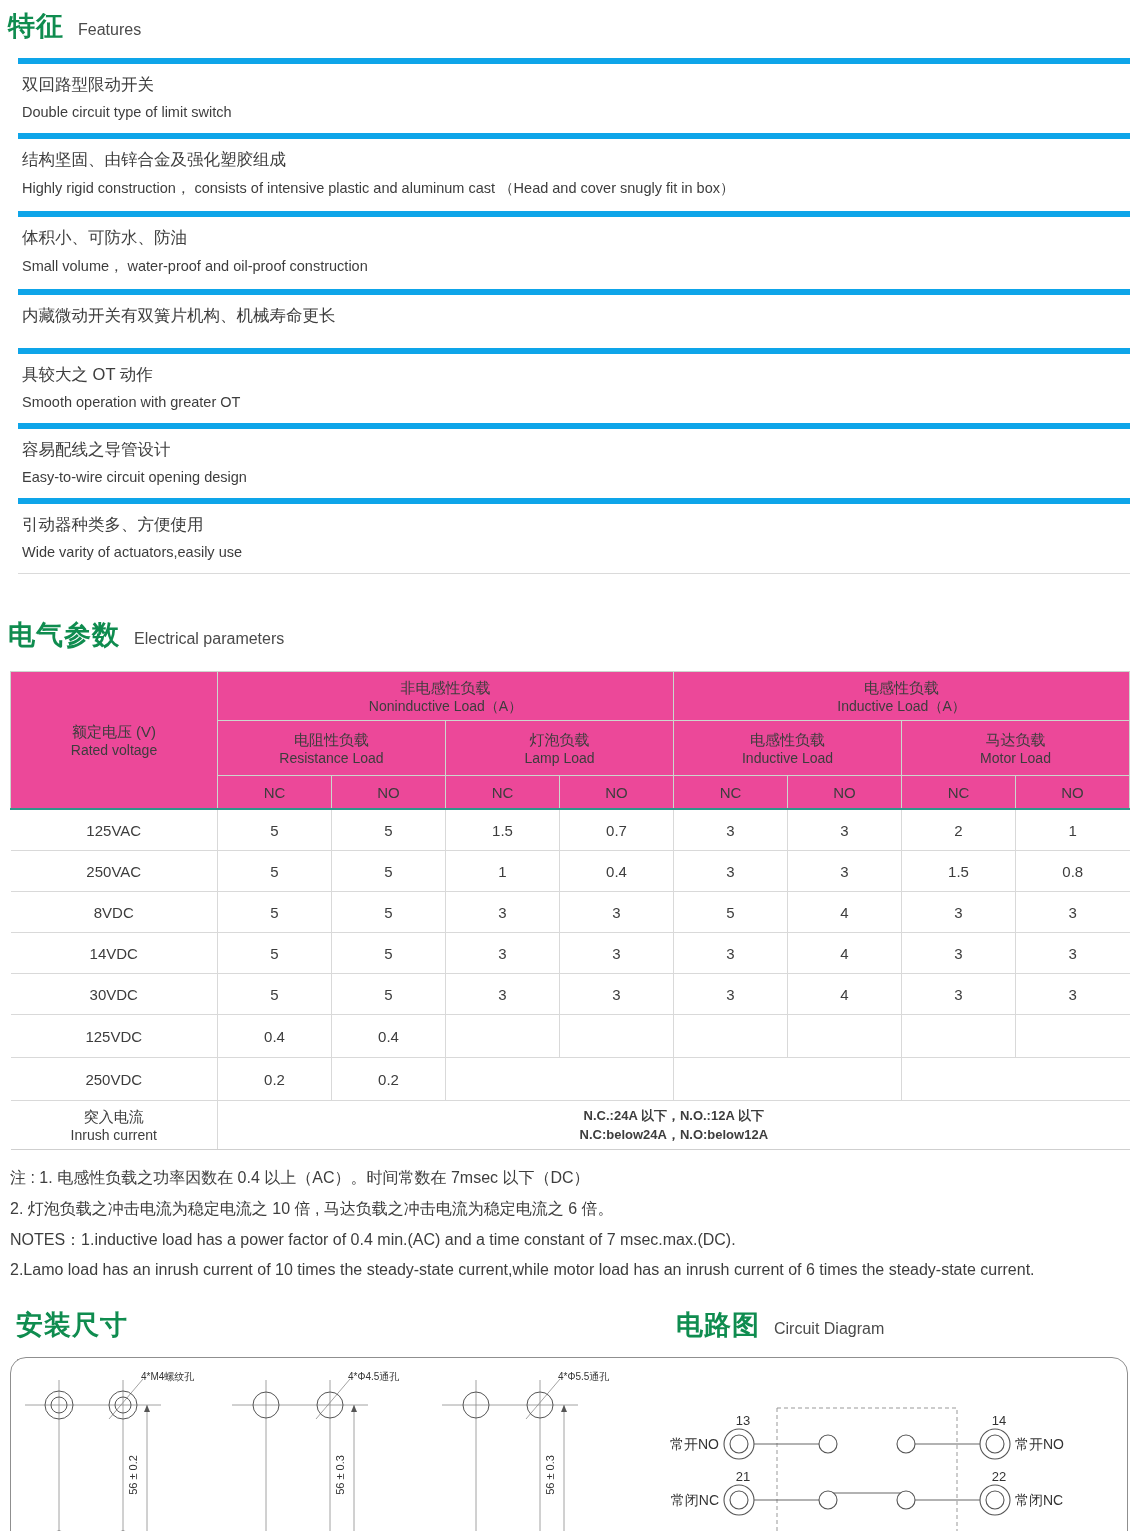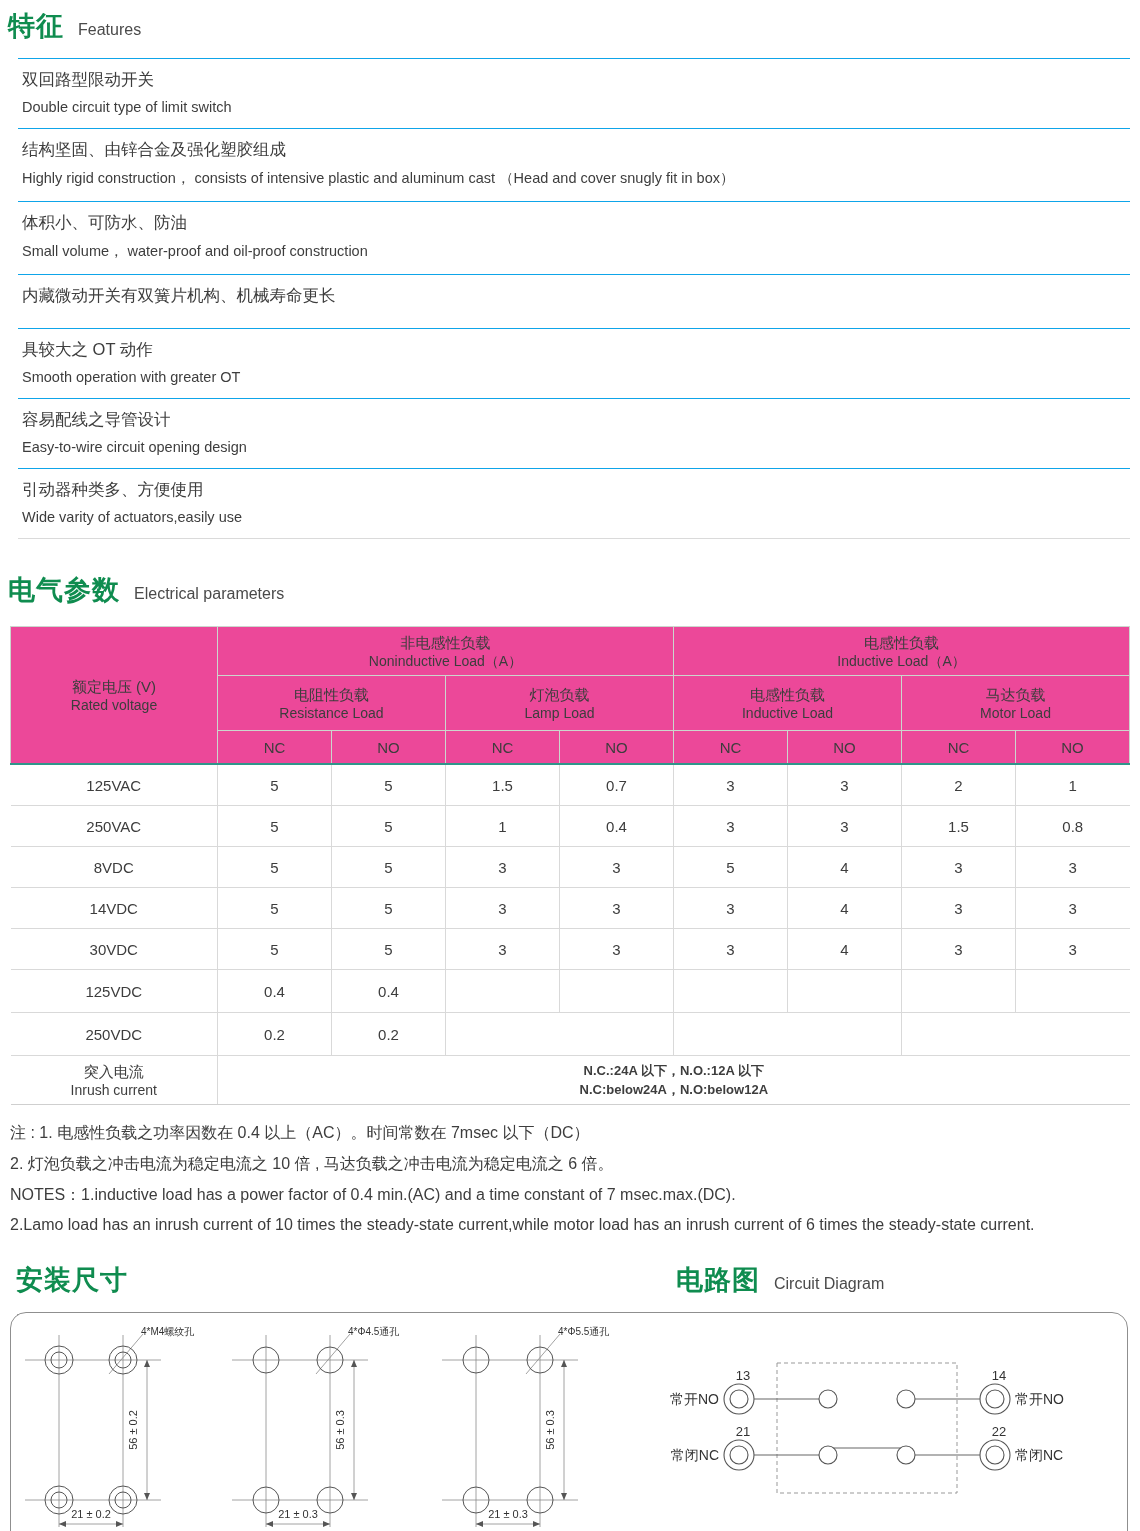--- a/index.html
+++ b/index.html
@@ -3,26 +3,26 @@
 <meta charset="utf-8">
 <style>
   html,body{margin:0;padding:0;background:#fff;}
   body{width:1140px;font-family:"Liberation Sans","DejaVu Sans",sans-serif;color:#3d3d3d;}
   .sec-head{display:flex;align-items:baseline;gap:14px;margin:0 0 0 8px;}
   .sec-head .zh{font-size:27px;font-weight:bold;color:#0f8c4f;letter-spacing:1px;}
   .sec-head .en{font-size:16px;color:#4a4a4a;}
   
   .features{padding-top:8px;}
   .features-list{margin:14px 0 0 18px;width:1112px;}
-  .feat{border-top:1px solid #0ea5e9;padding:10px 0 13px 4px;}
+  .feat{border-top:6px solid #0ea5e9;padding:10px 0 13px 4px;}
   .feat.last{border-bottom:1px solid #dadada;}
   .feat .fzh{font-size:16.5px;margin-bottom:8px;}
   .feat .fen{font-size:14.5px;}
   
-  .elec-head{margin-top:33px;}
+  .elec-head{margin-top:43px;}
   table.etable{border-collapse:collapse;table-layout:fixed;width:1120px;margin:18px 0 0 10px;}
   .etable th{background:#ec4899;border:1px solid #ccd6cd;font-weight:normal;color:#3d3d3d;padding:0;}
   .etable th .hzh{font-size:15px;line-height:19px;}
   .etable th .hen{font-size:14px;line-height:18px;}
   .etable .r1 th{height:48px;}
   .etable .r2 th{height:54px;}
   .etable .r3 th{height:32px;font-size:15px;}
   .etable td{border-bottom:1px solid #d9d9d9;border-left:1px solid #d9d9d9;text-align:center;
              font-size:15px;height:40px;background:#fff;padding:0;}
   .etable td:first-child{border-left:none;}

